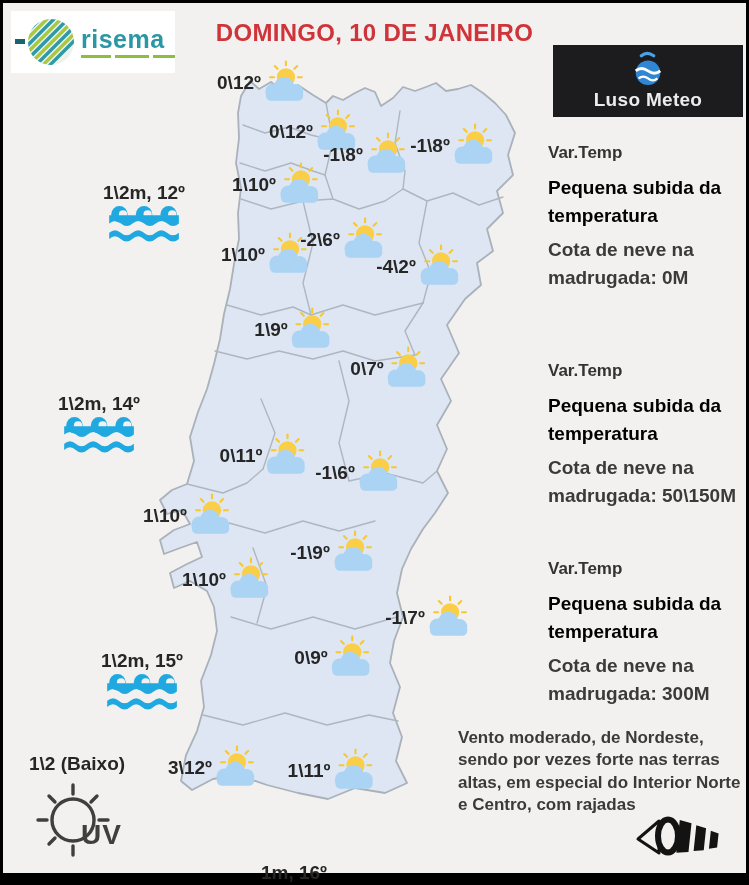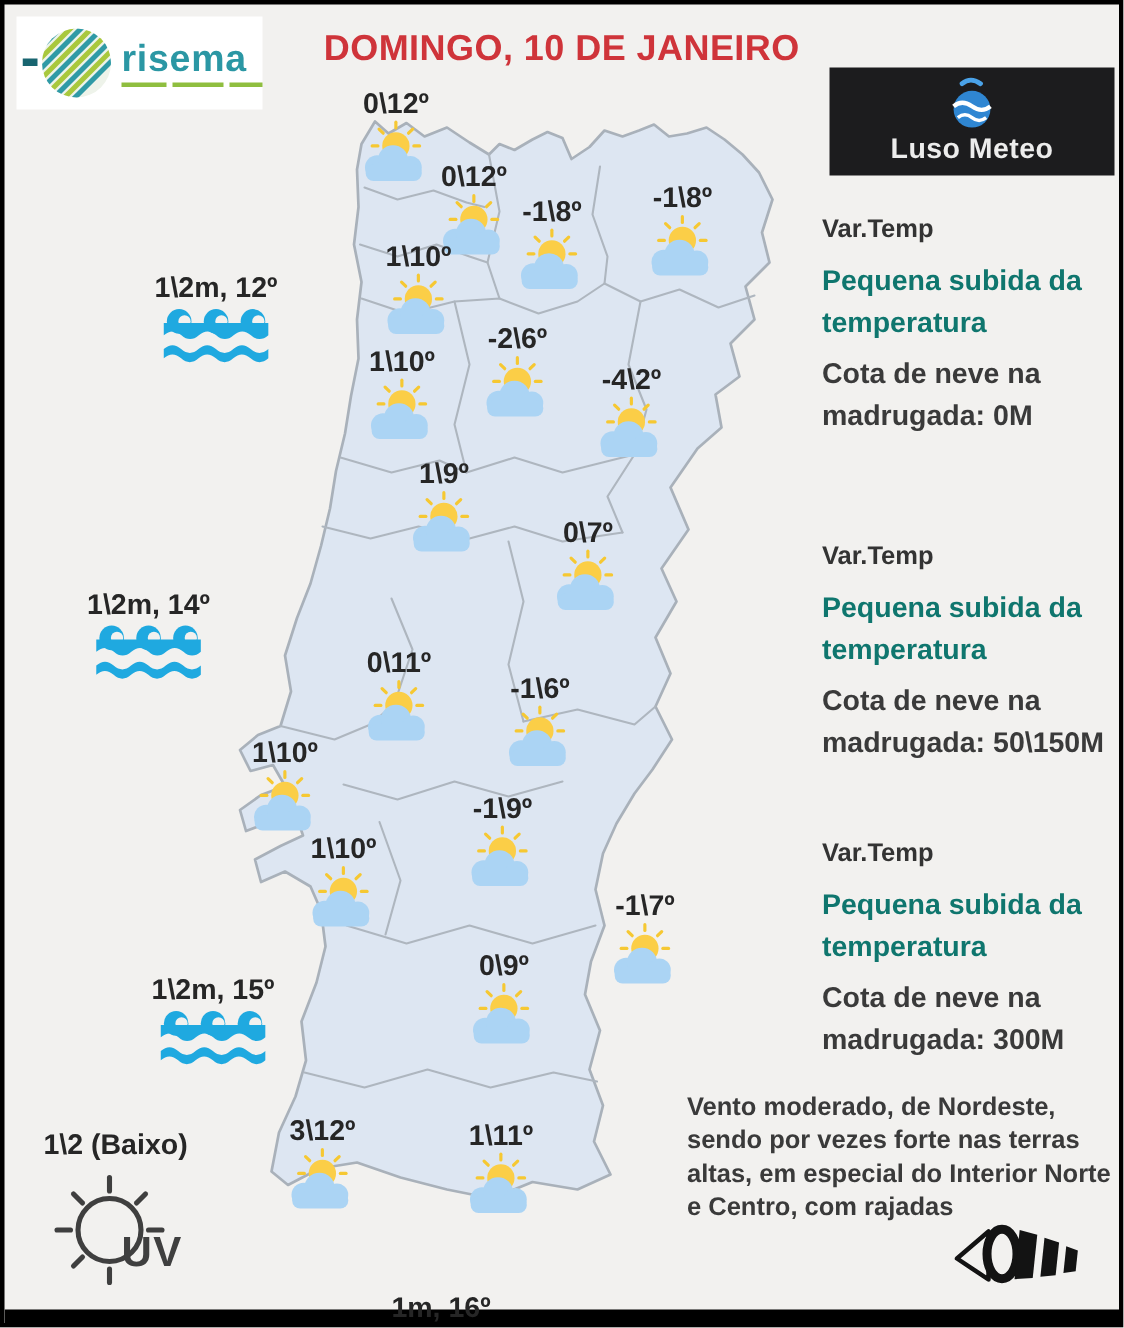--- a/index.html
+++ b/index.html
@@ -27,38 +27,38 @@
     position:absolute;right:3px;top:3px;width:190px;height:72px;background:#1c1c1e;
     display:flex;flex-direction:column;align-items:center;justify-content:center;gap:2px;margin-top:39px;
   }
   .luso-name{font-size:19px;font-weight:bold;color:#ececec;letter-spacing:.3px;}
 
   
   .map-svg{position:absolute;left:0;top:0;z-index:0;}
 
   
   .stations-layer{position:absolute;inset:0;z-index:2;pointer-events:none;}
-  .station{position:absolute;transform:translateX(-50%);display:flex;flex-direction:column;align-items:center;}
+  .station{position:absolute;transform:translateX(-50%);display:flex;flex-direction:row;align-items:center;}
   .station-label{font-size:19px;font-weight:bold;color:#262626;white-space:nowrap;line-height:20px;}
   .station .wicon{margin-top:0px;margin-left:-4px;}
 
   
   .sea{position:absolute;transform:translateX(-50%);display:flex;flex-direction:column;align-items:center;z-index:3;}
   .sea-label{font-size:19px;font-weight:bold;color:#262626;white-space:nowrap;line-height:20px;}
 
   
   .uv-block{position:absolute;left:26px;top:750px;z-index:3;}
   .uv-label{font-size:19px;font-weight:bold;color:#262626;white-space:nowrap;}
   .uv-art{position:relative;width:110px;height:90px;}
   .uv-badge{position:absolute;left:52px;top:44px;font-size:28px;font-weight:bold;color:#3f3f3f;letter-spacing:1px;}
 
   
   .panel{position:absolute;left:545px;width:192px;z-index:3;}
   .panel-heading{font-size:17px;font-weight:bold;color:#333;margin-bottom:11px;}
-  .panel-alert{font-size:19px;font-weight:bold;color:#0f766e;line-height:1.45;margin-bottom:7px;}
+  .panel-alert{font-size:19px;font-weight:bold;color:#000000;line-height:1.45;margin-bottom:7px;}
   .panel-detail{font-size:19px;font-weight:bold;color:#3a3a3a;line-height:1.45;}
 
   
   .wind-text{position:absolute;left:455px;top:724px;width:292px;font-size:17px;font-weight:bold;
     color:#3a3a3a;line-height:1.32;z-index:3;}
   .windsock{position:absolute;left:628px;top:804px;z-index:3;}
 </style>
 </head>
 <body>
 

